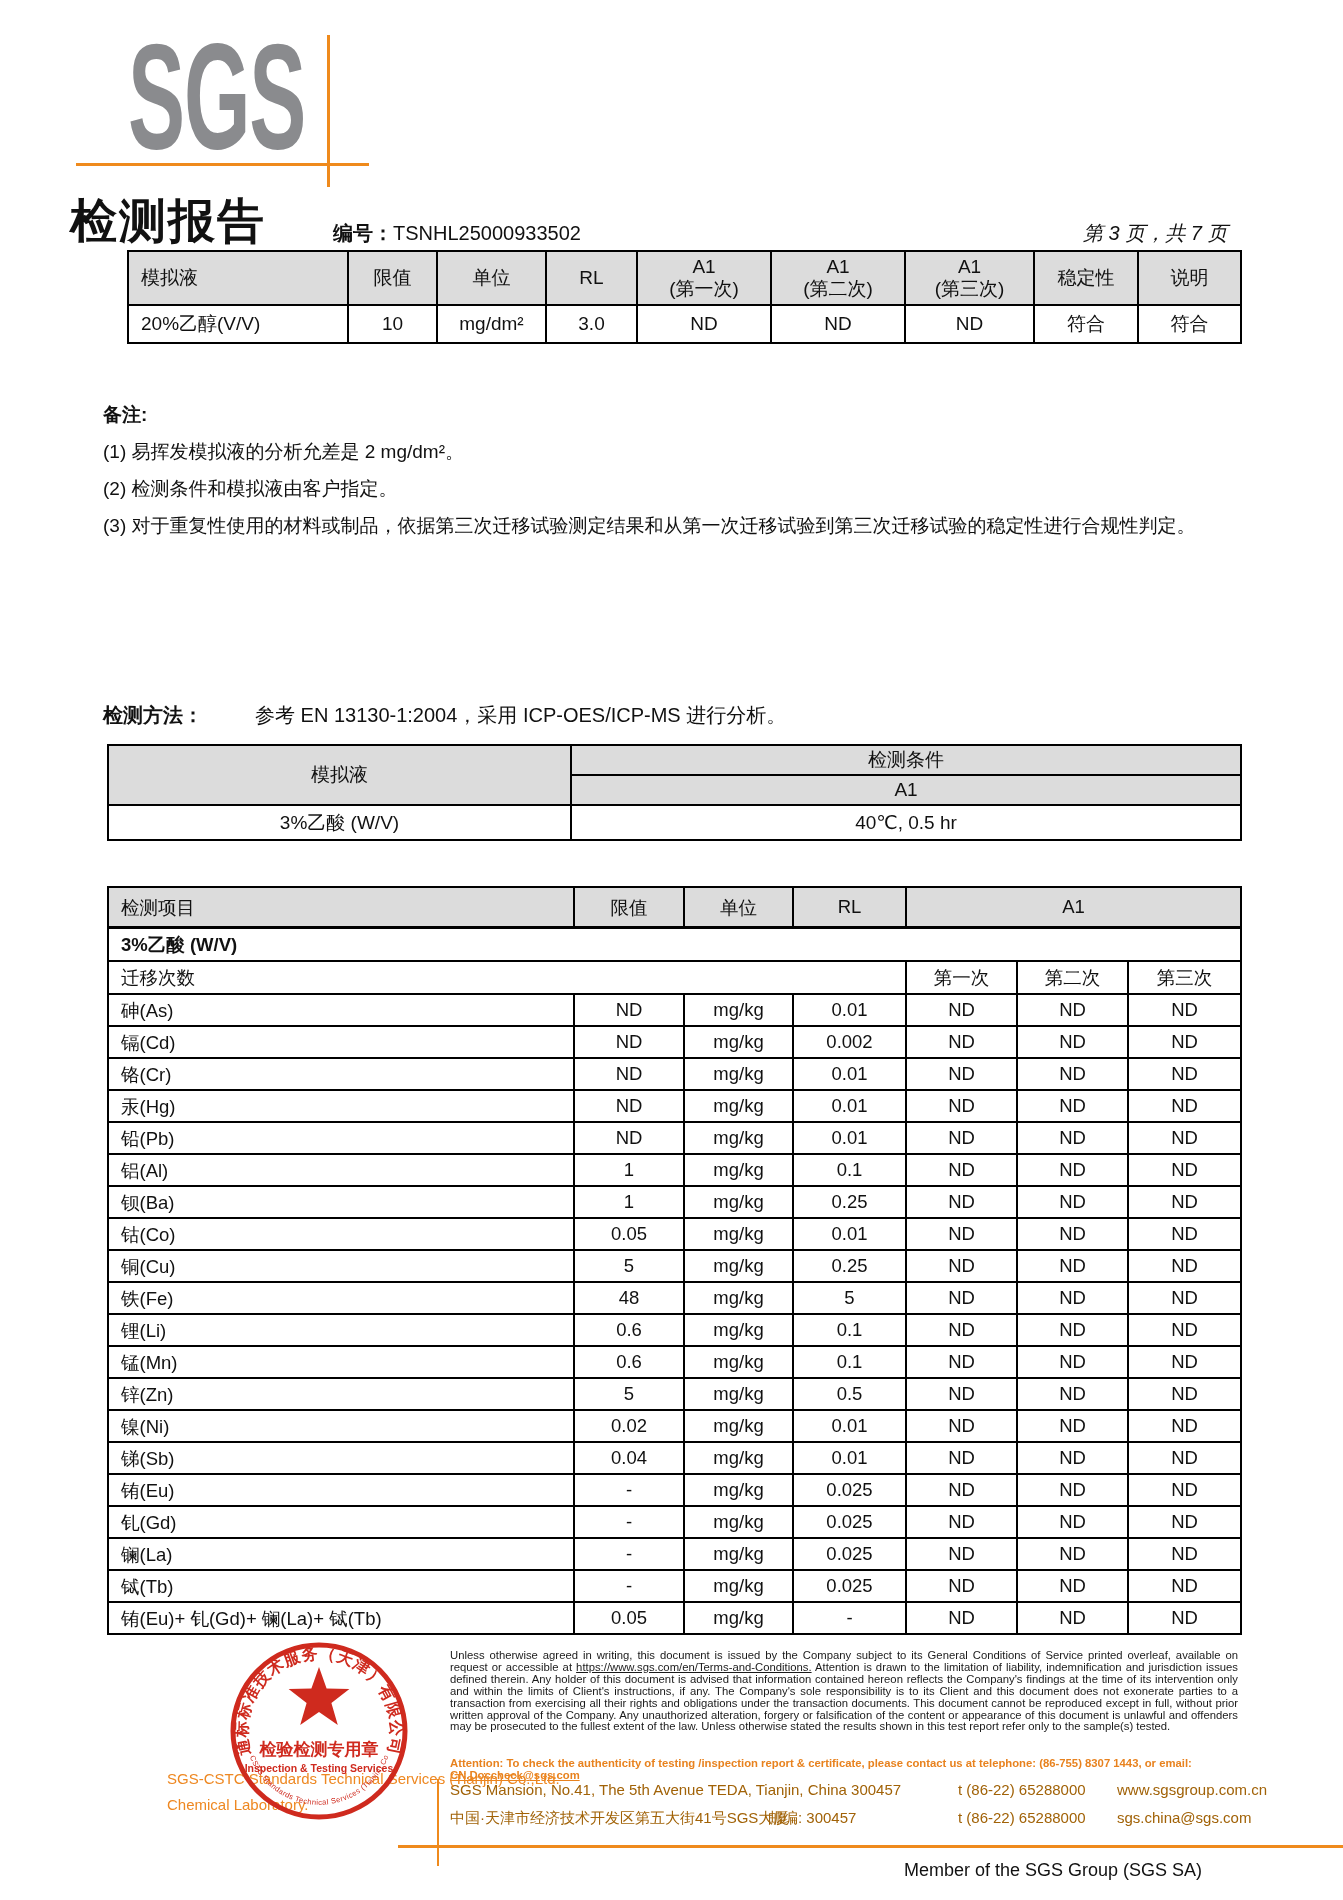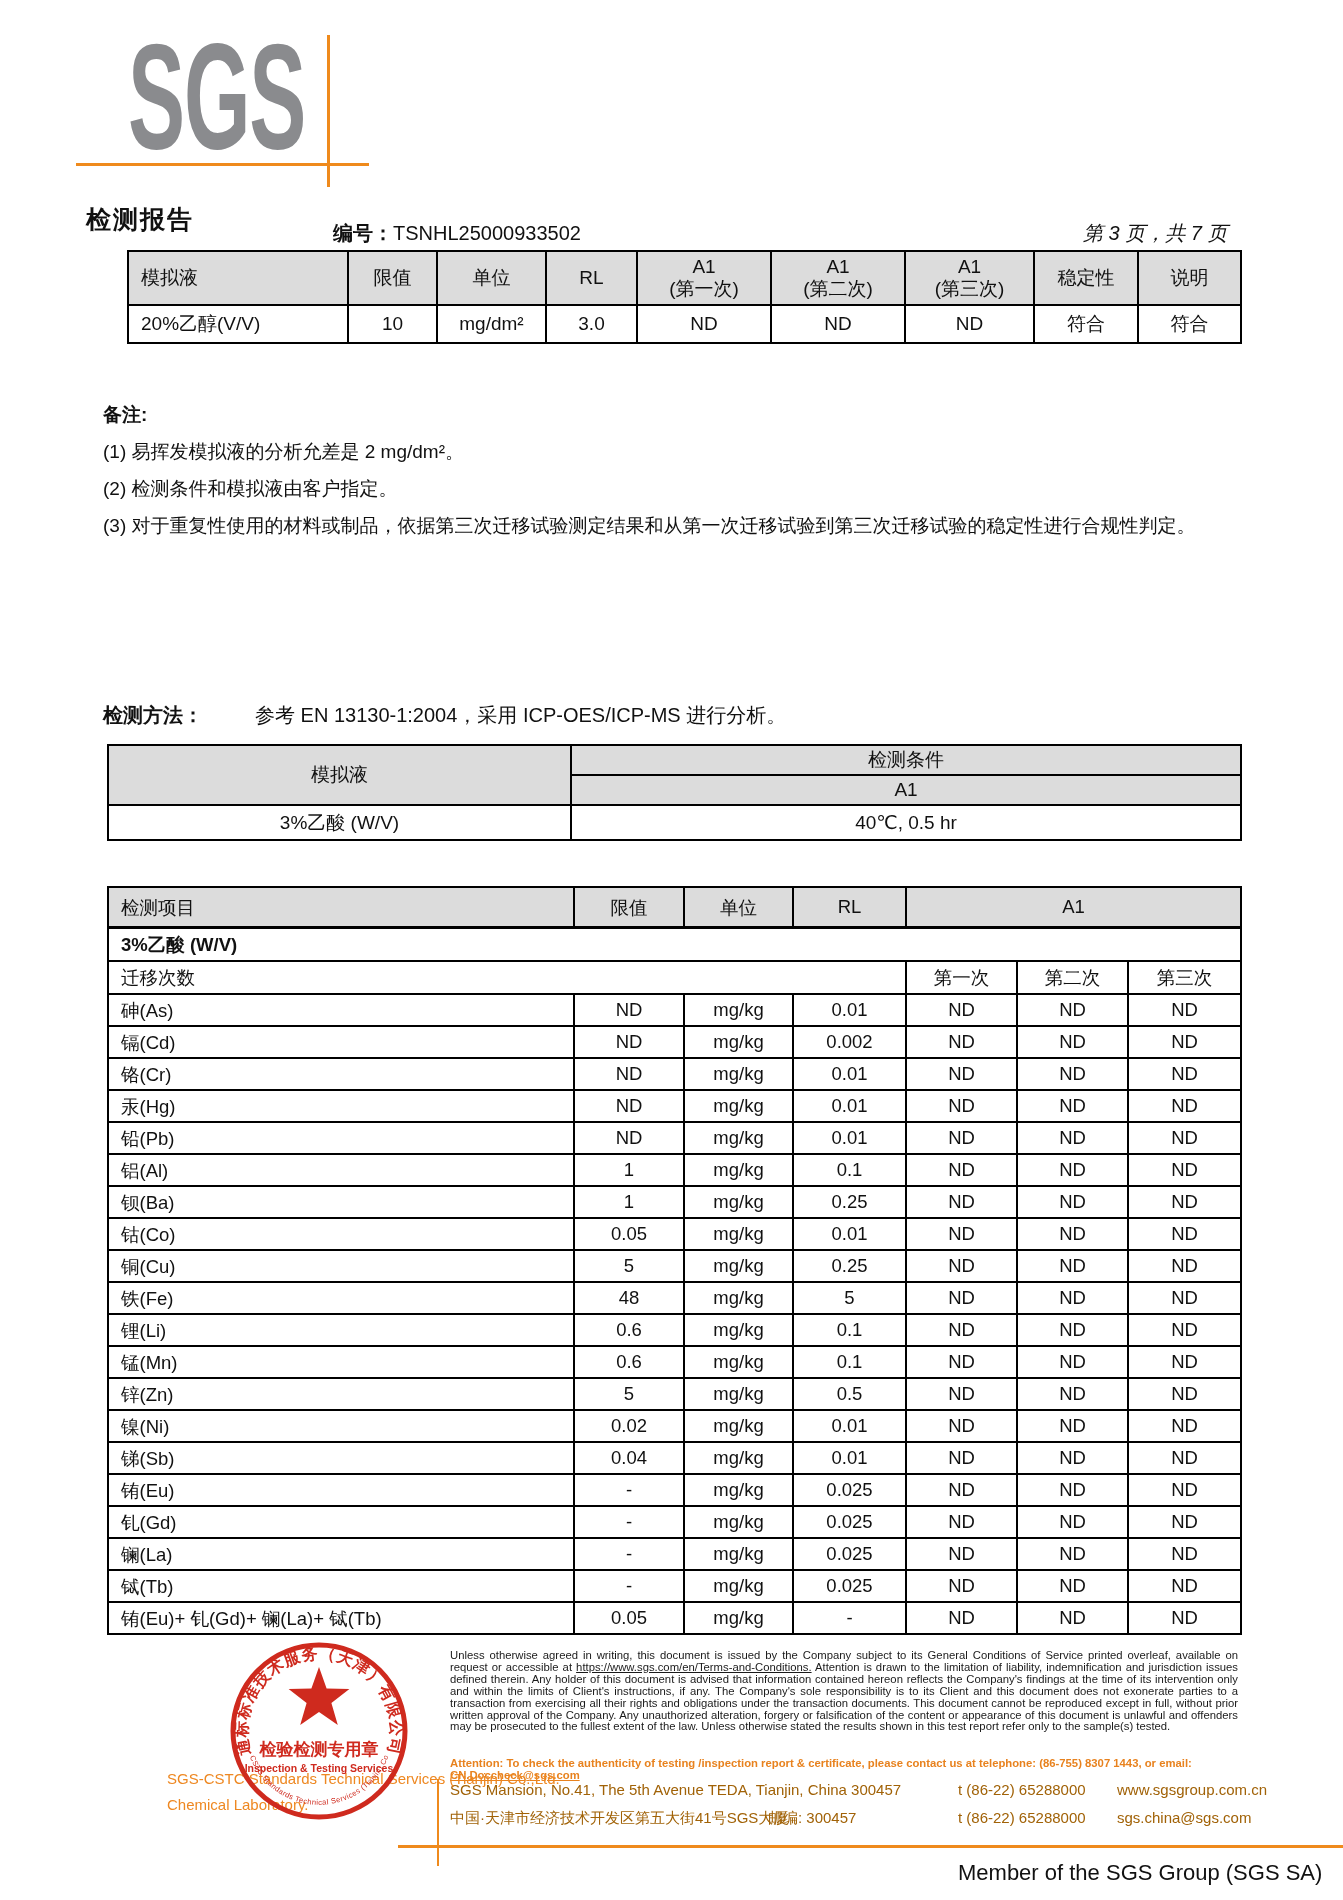--- a/index.html
+++ b/index.html
@@ -6,21 +6,21 @@
   .page{position:relative;width:1343px;height:1900px;background:#fff;margin:0 auto;
         font-family:"Liberation Sans","DejaVu Sans",sans-serif;color:#111;overflow:hidden;}
 
   
   .logo-sgs{position:absolute;left:128px;top:22px;font-size:150px;font-weight:bold;line-height:1;
             color:#8a8b8e;transform:scaleX(0.57);transform-origin:left top;letter-spacing:-2px;}
   .logo-vline{position:absolute;left:327px;top:35px;width:3px;height:152px;background:#ef8a1c;}
   .logo-hline{position:absolute;left:76px;top:163px;width:293px;height:3px;background:#ef8a1c;}
 
   
-  .report-title{position:absolute;left:70px;top:203px;font-size:25px;font-weight:bold;letter-spacing:2px;margin-left:16px;}
+  .report-title{position:absolute;left:70px;top:190px;font-size:47px;font-weight:bold;letter-spacing:2px;}
   .hline-item{position:absolute;top:220px;font-size:20px;white-space:nowrap;}
   .hline-item b{font-weight:bold;}
 
   
   table{border-collapse:collapse;table-layout:fixed;}
   td,th{border:2px solid #000;font-weight:normal;font-size:19px;text-align:center;
         vertical-align:middle;padding:0 4px;overflow:hidden;white-space:nowrap;}
   .gray{background:#dcdcdc;}
   .left{text-align:left;padding-left:12px;}
   .bold{font-weight:bold;}
@@ -55,21 +55,21 @@
   .disclaimer{position:absolute;left:450px;top:1650px;width:788px;font-size:11.3px;line-height:11.9px;
               text-align:justify;color:#1a1a1a;}
   .disclaimer .url{text-decoration:underline;}
   .attention{position:absolute;left:450px;top:1757px;width:788px;font-size:11.3px;line-height:12.2px;
              color:#e8821e;font-weight:bold;text-align:left;}
   .attention .mail{text-decoration:underline;}
 
   .addr{position:absolute;font-size:15px;white-space:nowrap;color:#a16207;}
   .orange-vline{position:absolute;left:437px;top:1779px;width:2px;height:87px;background:#ef8a1c;}
   .orange-hline{position:absolute;left:398px;top:1845px;width:945px;height:3px;background:#ef8a1c;}
-  .member{position:absolute;left:958px;top:1860px;font-size:22px;color:#111;}
+  .member{position:absolute;left:904px;top:1860px;font-size:18px;color:#111;}
 </style>
 </head>
 <body>
 
 <div class="page">
 
   <div class="logo-sgs">SGS</div>
   <div class="logo-vline"></div>
   <div class="logo-hline"></div>
 

